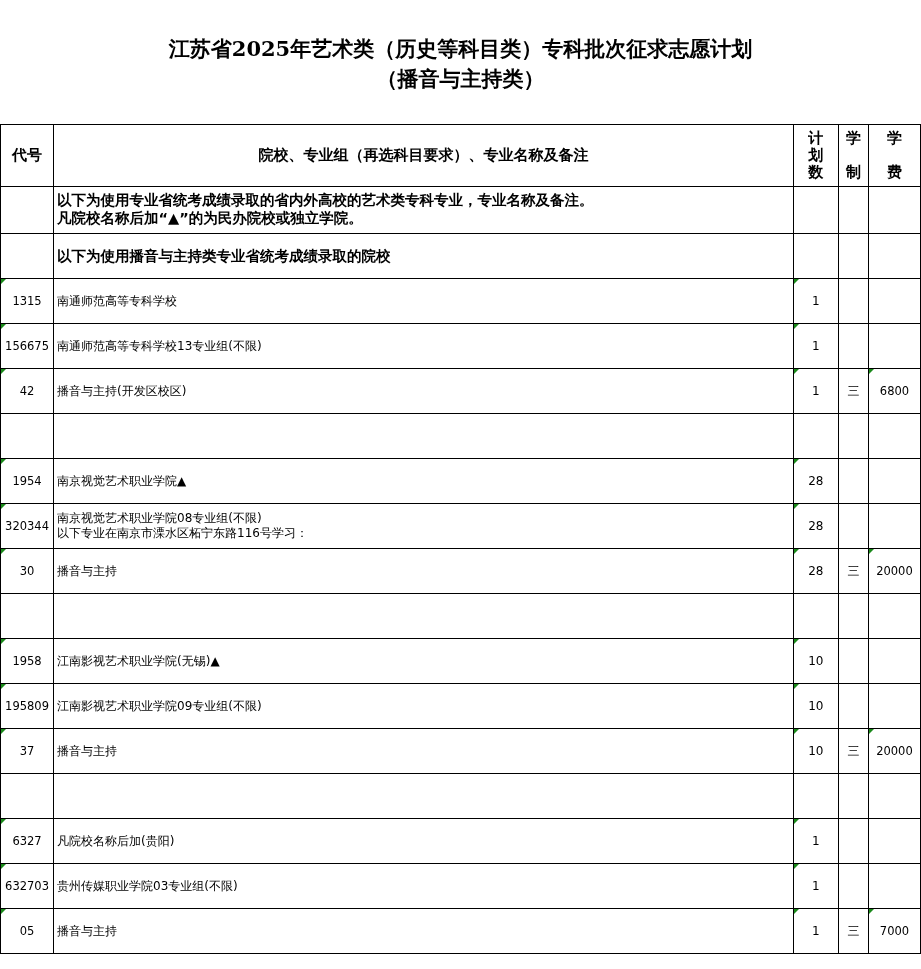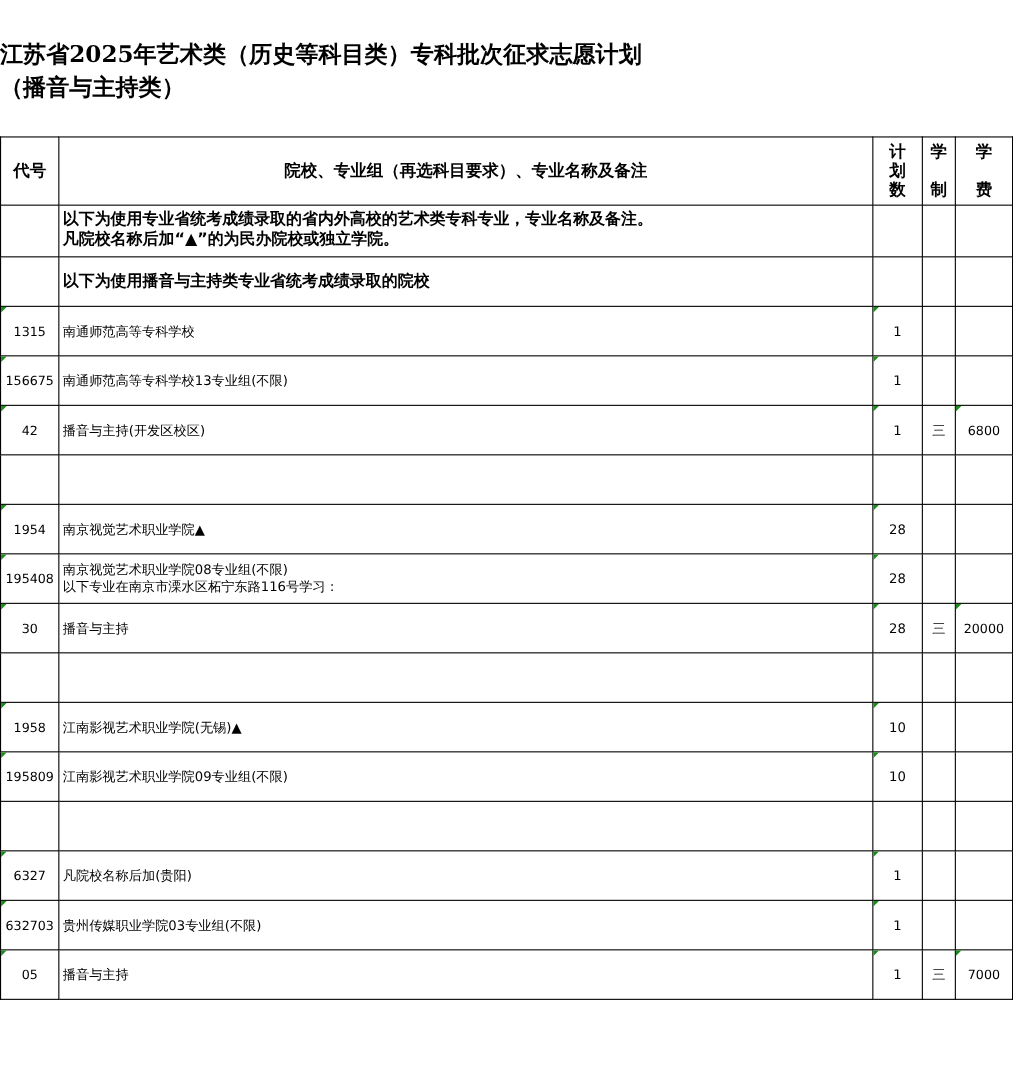--- a/index.html
+++ b/index.html
@@ -1,17 +1,17 @@
 <!DOCTYPE html>
 <html><head>
 <meta charset="utf-8">
 <style>
   html, body { margin:0; padding:0; background:#ffffff; }
   body { width:921px; height:969px; position:relative; overflow:hidden; font-family:"DejaVu Sans", sans-serif; color:#000; }
-  .title { position:absolute; left:0; top:34px; width:921px; font-family:"DejaVu Serif", serif; font-weight:bold; font-size:21px; line-height:30px; letter-spacing:0px; }
+  .title { position:absolute; left:0; top:34px; width:921px; text-align:center; font-family:"DejaVu Serif", serif; font-weight:bold; font-size:21px; line-height:30px; letter-spacing:0px; }
   table { position:absolute; left:0; top:124px; border-collapse:collapse; table-layout:fixed; width:921px; }
   td { border:1.5px solid #000; padding:0; position:relative; vertical-align:middle; }
   .c1 { width:52px; text-align:center; font-size:11.5px; }
   .c2 { width:738px; padding-left:3px; font-size:12px; }
   .c3 { width:44px; text-align:center; font-size:12px; }
   .c4 { width:29px; text-align:center; font-size:12px; }
   .c5 { width:51px; text-align:center; font-size:11.5px; }
   .hdr td { font-weight:bold; font-size:15px; height:61px; }
   .hdr .c2 { text-align:center; padding-left:0; }
   .hdr .stack { line-height:17px; font-size:15px; }
@@ -103,21 +103,21 @@
   </tr>
 
   <tr class="r">
     <td class="c1 corner">1954</td>
     <td class="c2">南京视觉艺术职业学院▲</td>
     <td class="c3 corner">28</td>
     <td class="c4"></td>
     <td class="c5"></td>
   </tr>
   <tr class="r">
-    <td class="c1 corner">195408</td>
+    <td class="c1 corner">320344</td>
     <td class="c2 two">
           <div>南京视觉艺术职业学院08专业组(不限)</div>
           <div>以下专业在南京市溧水区柘宁东路116号学习：</div>
         </td>
     <td class="c3 corner">28</td>
     <td class="c4"></td>
     <td class="c5"></td>
   </tr>
   <tr class="r">
     <td class="c1 corner">30</td>
@@ -142,20 +142,27 @@
     <td class="c5"></td>
   </tr>
   <tr class="r">
     <td class="c1 corner">195809</td>
     <td class="c2">江南影视艺术职业学院09专业组(不限)</td>
     <td class="c3 corner">10</td>
     <td class="c4"></td>
     <td class="c5"></td>
   </tr>
   <tr class="r">
+    <td class="c1 corner">37</td>
+    <td class="c2">播音与主持</td>
+    <td class="c3 corner">10</td>
+    <td class="c4">三</td>
+    <td class="c5 corner">20000</td>
+  </tr>
+  <tr class="r">
     <td class="c1"></td>
     <td class="c2"></td>
     <td class="c3"></td>
     <td class="c4"></td>
     <td class="c5"></td>
   </tr>
 
   <tr class="r">
     <td class="c1 corner">6327</td>
     <td class="c2">凡院校名称后加(贵阳)</td>

